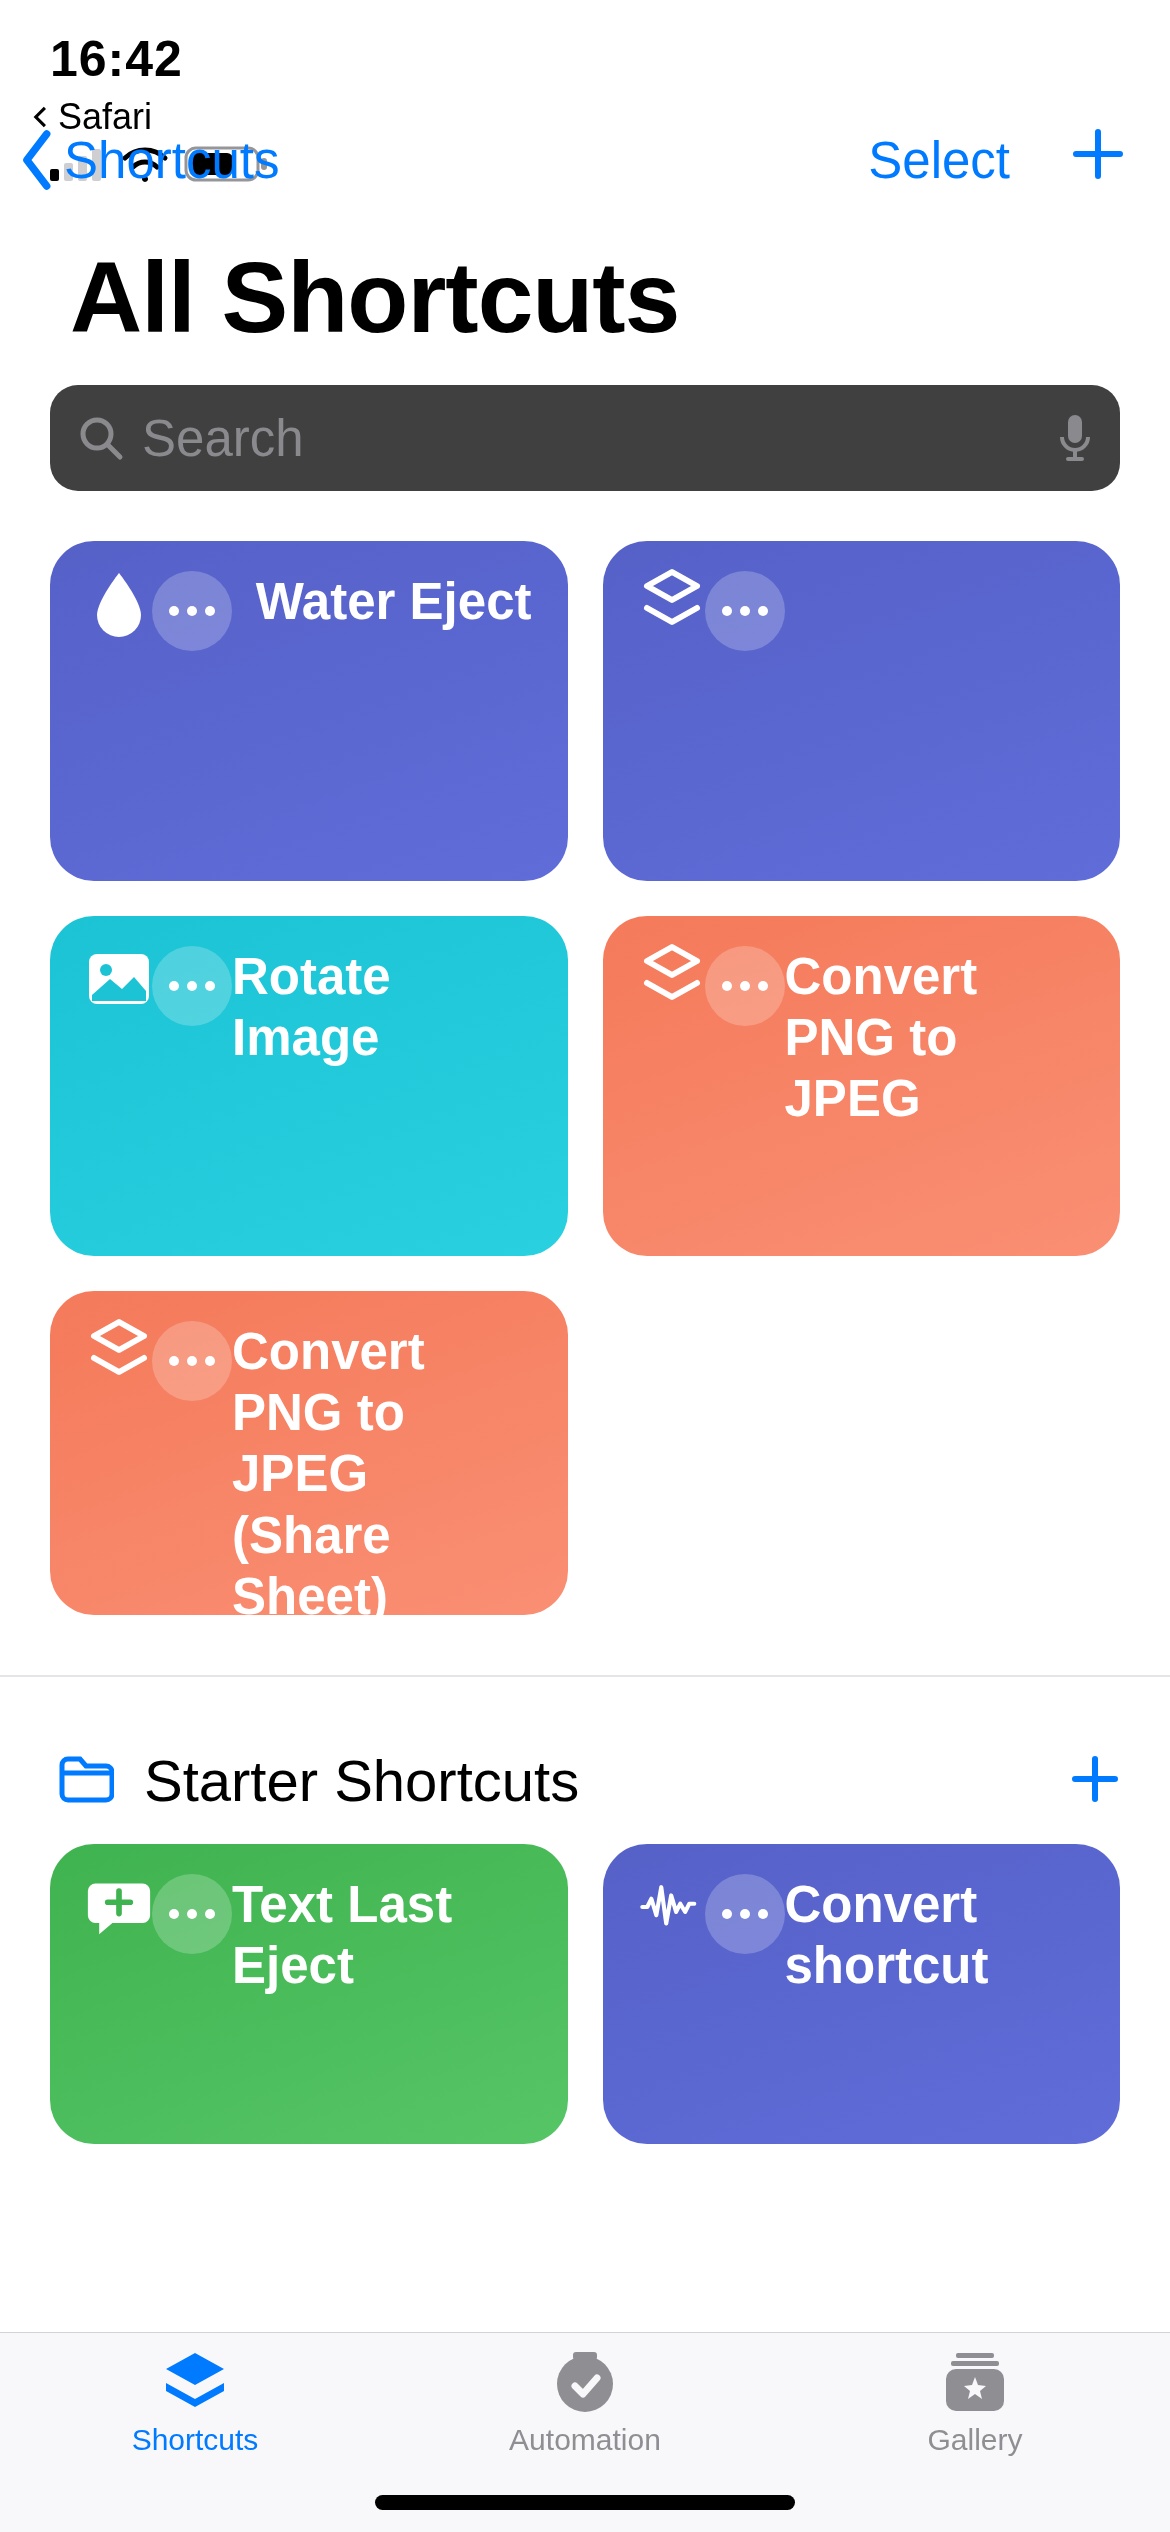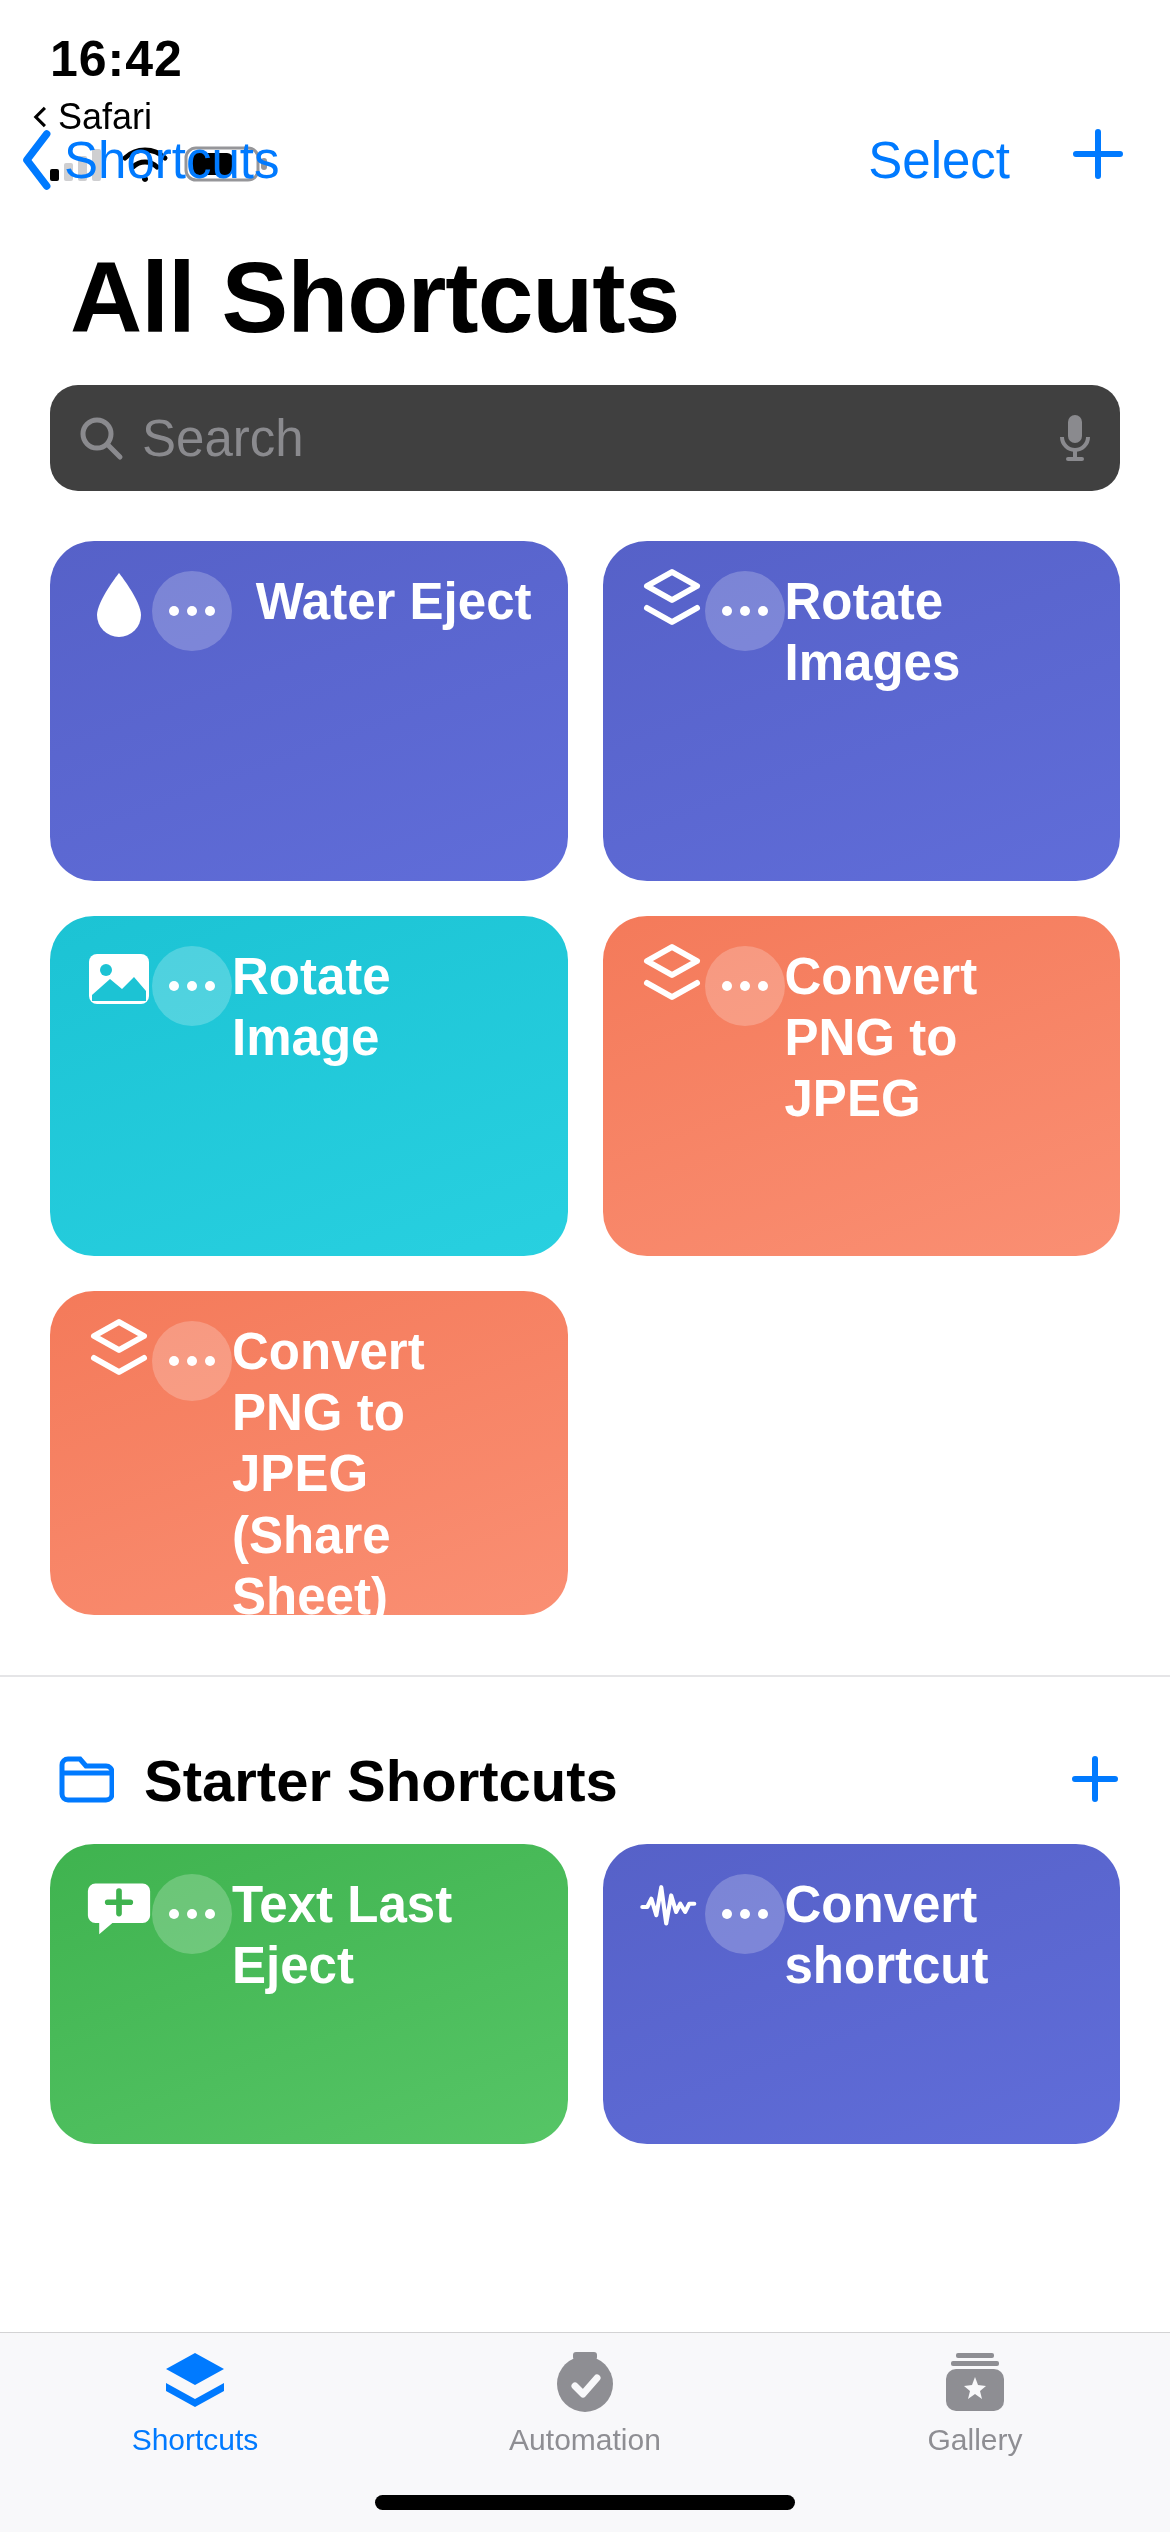--- a/index.html
+++ b/index.html
@@ -35,21 +35,21 @@
 .tile-top { display: flex; align-items: flex-start; justify-content: space-between; }
 .tile-icon { width: 66px; height: 66px; display: flex; align-items: center; justify-content: center; }
 .tile-more { width: 80px; height: 80px; border-radius: 50%; background: rgba(255,255,255,0.22); display: flex; align-items: center; justify-content: center; gap: 8px; }
 .tile-more span { width: 10px; height: 10px; background: #fff; border-radius: 50%; }
 .tile-label { font-size: 51px; font-weight: 600; line-height: 1.2; }
 
 
 .folder-header { display: flex; align-items: center; justify-content: space-between; padding: 70px 50px 30px 58px; border-top: 2px solid #e5e5e7; margin-top: 60px; }
 .folder-left { display: flex; align-items: center; gap: 30px; }
 .folder-icon { color: #007AFF; }
-.folder-title { font-size: 58px; font-weight: 700; text-align: right; }
+.folder-title { font-size: 58px; font-weight: 400; text-align: right; }
 .folder-plus { color: #007AFF; }
 
 
 .tab-bar { position: absolute; bottom: 0; left: 0; right: 0; height: 200px; background: rgba(248,248,250,0.94); border-top: 1px solid rgba(0,0,0,0.15); display: flex; justify-content: space-around; align-items: flex-start; padding-top: 18px; }
 .tab-item { display: flex; flex-direction: column; align-items: center; gap: 10px; width: 33%; }
 .tab-icon { height: 62px; display: flex; align-items: center; justify-content: center; }
 .tab-label { font-size: 30px; font-weight: 500; }
 .tab-item.active { color: #007AFF; }
 .tab-item.inactive { color: #8e8e93; }
 
@@ -153,21 +153,20 @@
           <path d="M31 4 L56 18 L31 32 L6 18 Z" fill="none" stroke="#fff" stroke-width="6" stroke-linejoin="round"></path>
           <path d="M6 40 L31 54 L56 40" fill="none" stroke="#fff" stroke-width="6" stroke-linejoin="round" stroke-linecap="round"></path>
         </svg>
       </div>
       <div class="tile-more">
           <span></span>
           <span></span>
           <span></span>
         </div>
     </div>
-    <div class="tile-label">Rotate Images</div>
   </div>
 
   <div class="tile g-cyan">
     <div class="tile-top">
       <div class="tile-icon">
         <svg width="66" height="56" viewBox="0 0 66 56">
           <rect x="3" y="3" width="60" height="50" rx="8" fill="#fff"></rect>
           <circle cx="20" cy="19" r="6" fill="#1cc3d4"></circle>
           <path d="M6 44 L24 28 L36 38 L48 26 L60 40 V50 H6 Z" fill="#1cc3d4"></path>
         </svg>

